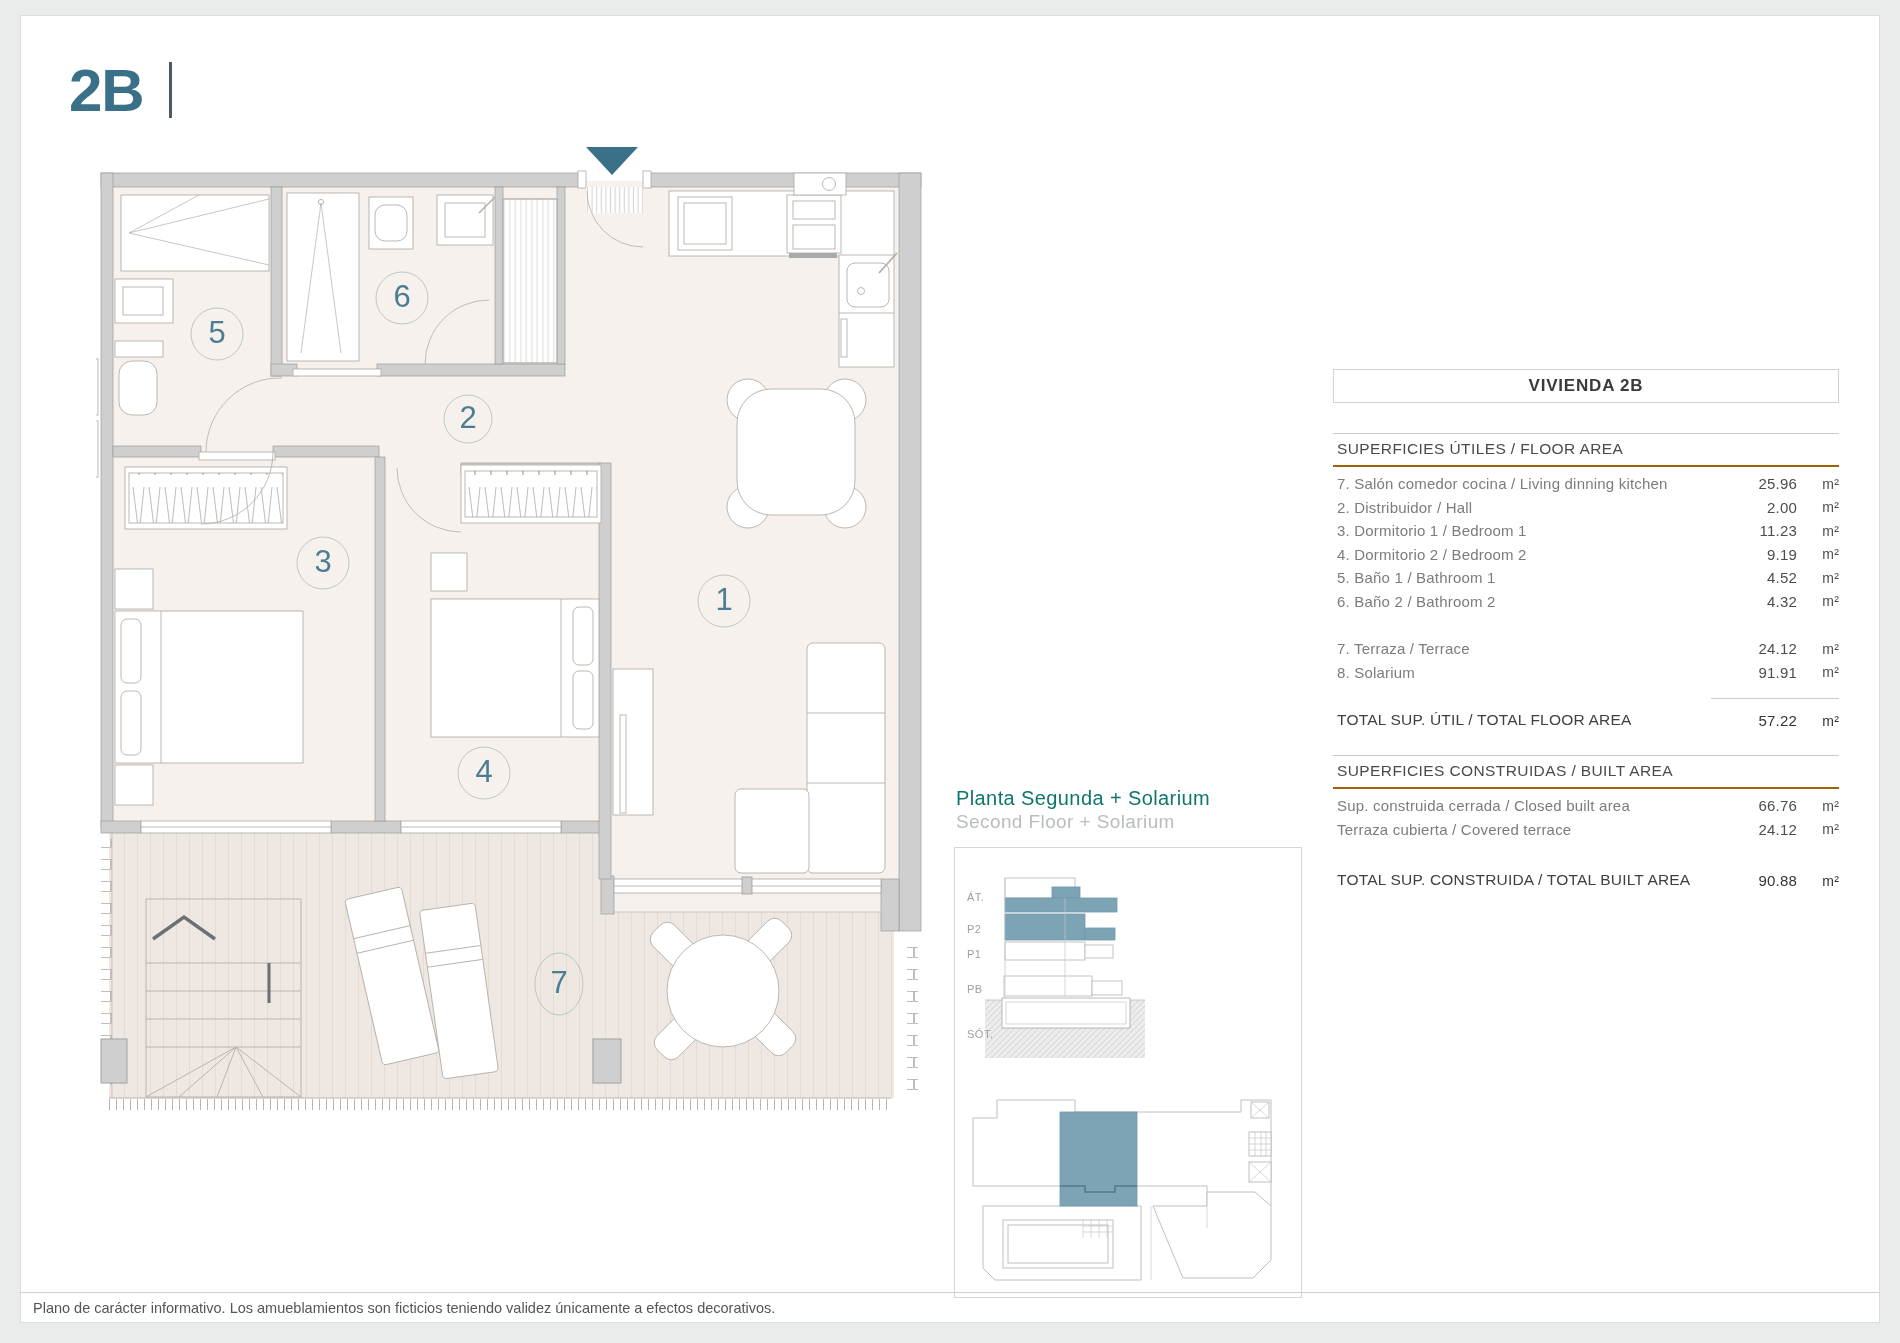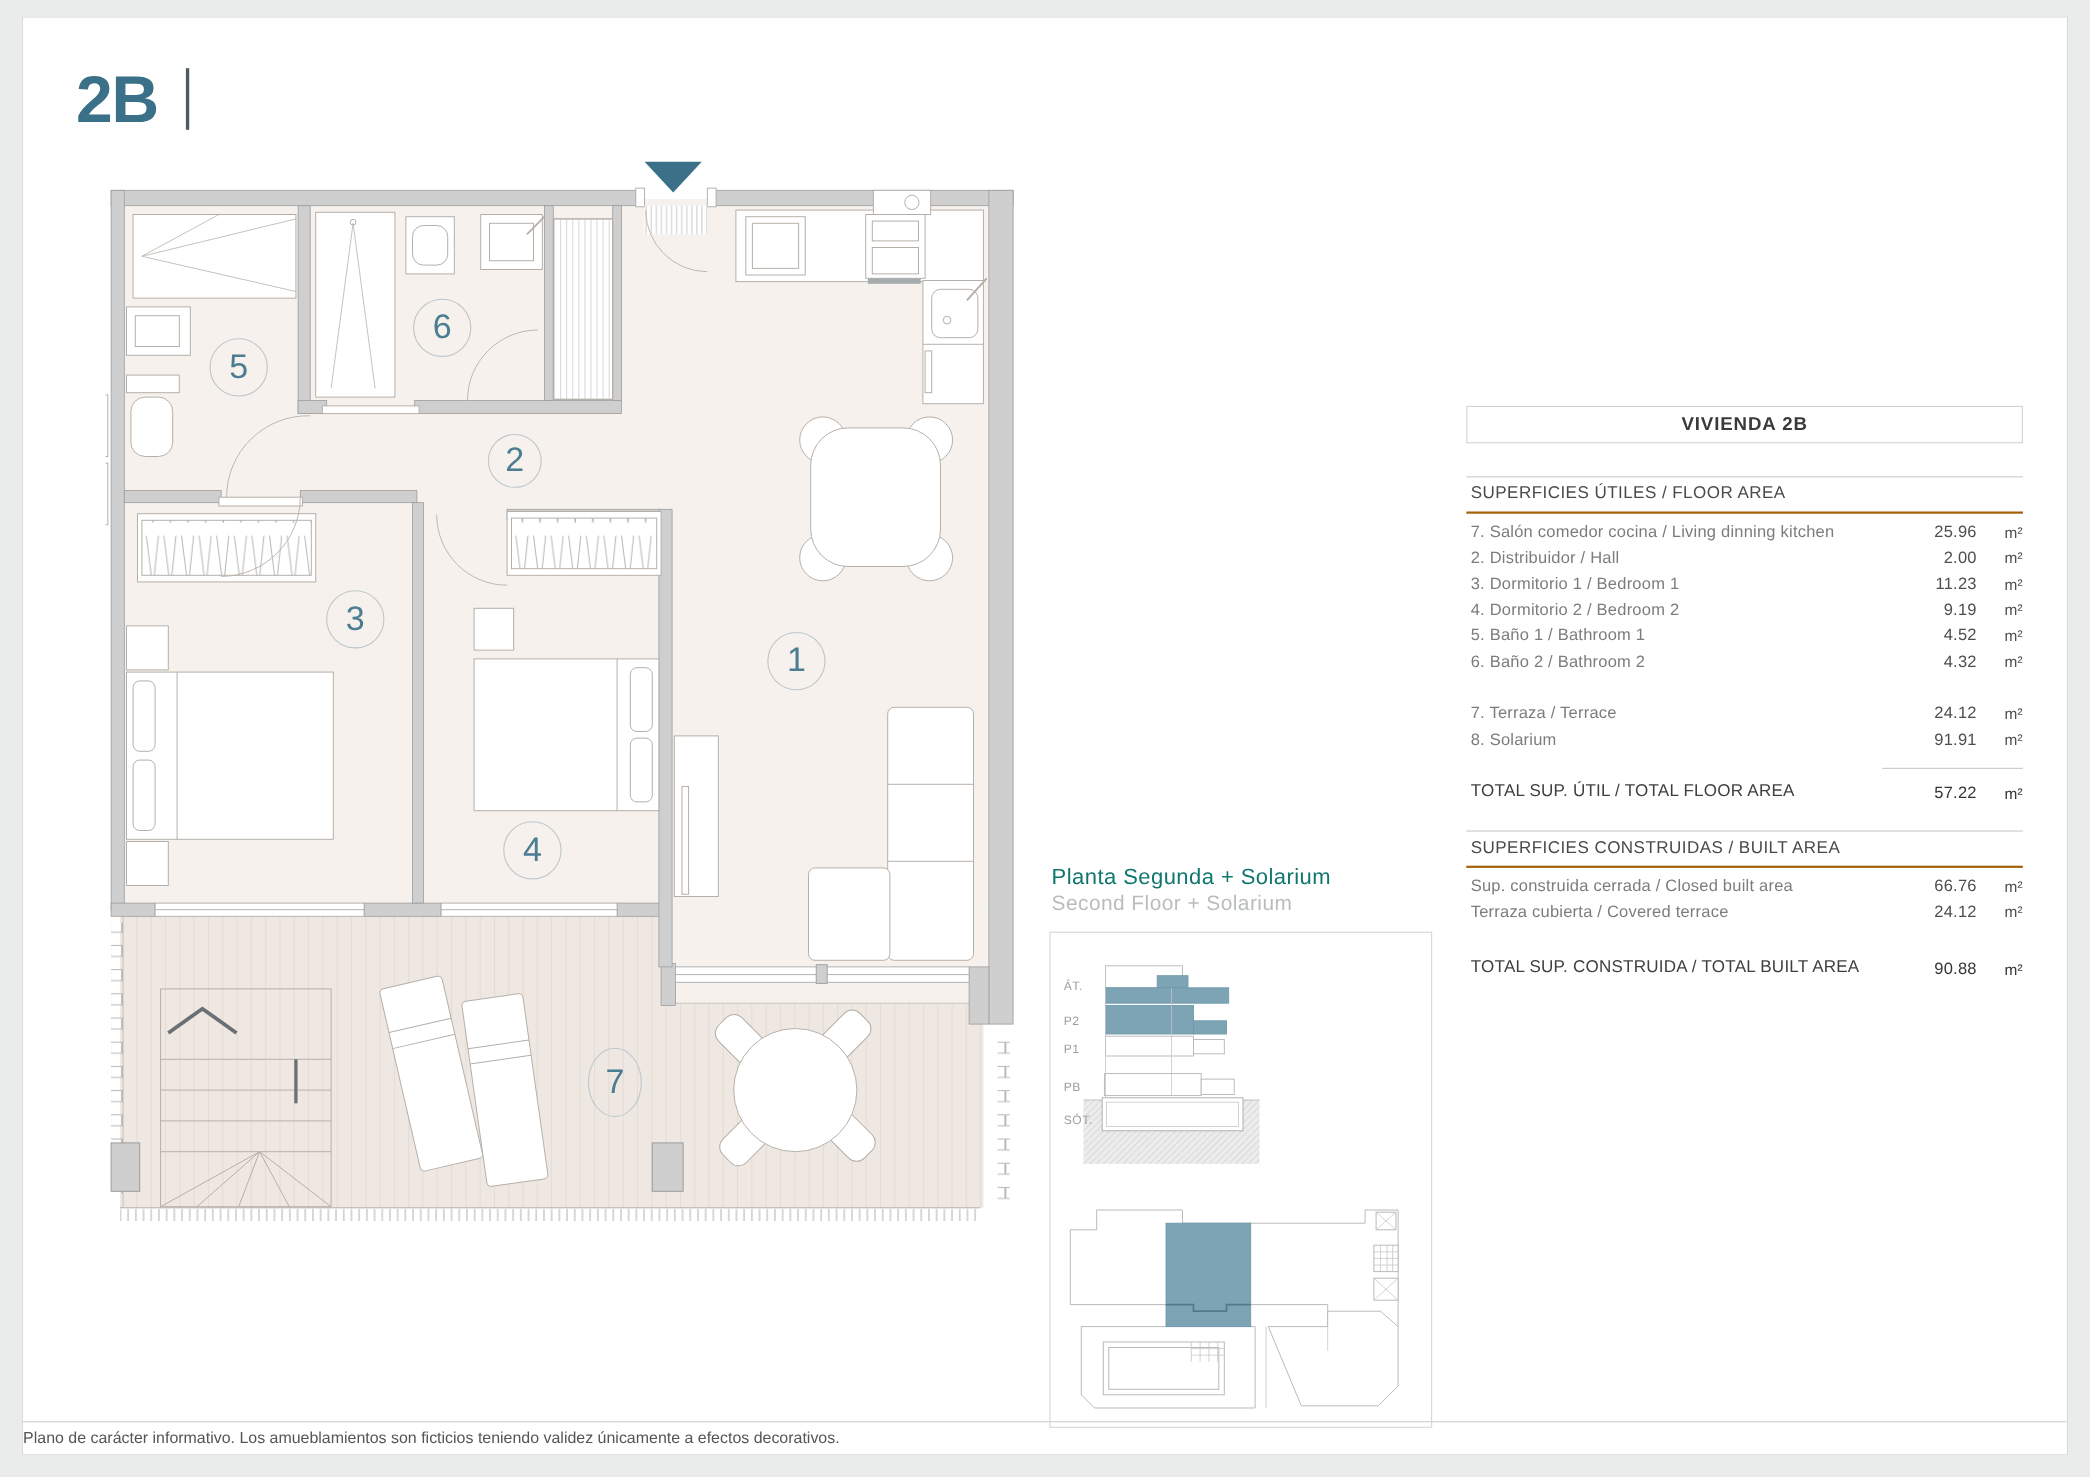--- a/index.html
+++ b/index.html
@@ -34,21 +34,21 @@
   .tlabel{flex:1;padding-left:4px;}
   .tval{width:64px;text-align:right;color:#4e4e4e;}
   .tunit{width:42px;text-align:right;color:#4e4e4e;font-size:14px;}
   .gap24{height:24px;}.gap14{height:14px;}.gap26{height:26px;}.gap18{height:18px;}
   .shortline{width:128px;margin-left:auto;border-top:1px solid #c9c9c9;}
   .total .tlabel{color:#3f3f3f;font-size:15.5px;}
   .total .tval,.total .tunit{color:#353535;}
   .total{height:30px;align-items:flex-end;}
   
   .footer{position:absolute;left:0;right:0;bottom:0;height:29px;border-top:1px solid #cfcfcf;
-          display:flex;align-items:center;font-size:14.5px;color:#555;}
+          display:flex;align-items:center;padding-left:12px;font-size:14.5px;color:#555;}
 </style>
 </head>
 <body>
 
 <div class="stage">
 <div class="page">
 
   <div class="unit-code">2B</div>
   <div class="hdr-divider"></div>
 
@@ -312,21 +312,21 @@
         <path d="M30,152 H190" stroke="#bbbbbb" stroke-width=".8"></path>
         <rect x="47" y="150" width="128" height="30" fill="#ffffff" stroke="#a8a8a8" stroke-width=".8"></rect>
         <rect x="51" y="154" width="120" height="22" fill="none" stroke="#c6c6c6" stroke-width=".7"></rect>
       </g>
       <path d="M50,30 V150 M110,50 V148" stroke="#c4c4c4" stroke-width=".7" fill="none"></path>
     </svg>
     <div class="floorlbl" style="top:43px">ÁT.</div>
     <div class="floorlbl" style="top:75px">P2</div>
     <div class="floorlbl" style="top:100px">P1</div>
     <div class="floorlbl" style="top:135px">PB</div>
-    <div class="floorlbl" style="top:165px">SÓT.</div>
+    <div class="floorlbl" style="top:180px">SÓT.</div>
 
     <svg width="346" height="209" viewBox="0 0 346 209" style="position:absolute;left:0;top:240px">
       <g fill="#ffffff" stroke="#b9b9b9" stroke-width=".9">
         <path d="M18,98 L18,30 L42,30 L42,12 L120,12 L120,24 L286,24 L286,12 L316,12 L316,118 L252,118 L252,98 Z"></path>
         <path d="M28,118 L28,180 L40,192 L186,192 L186,118 Z"></path>
         <path d="M198,118 H252 V104 H300 L316,118 V172 L298,190 H228 Z"></path>
         <rect x="48" y="132" width="110" height="48"></rect>
         <rect x="53" y="137" width="100" height="38"></rect>
         <rect x="296" y="14" width="18" height="16"></rect>
         <rect x="294" y="44" width="22" height="24"></rect>

